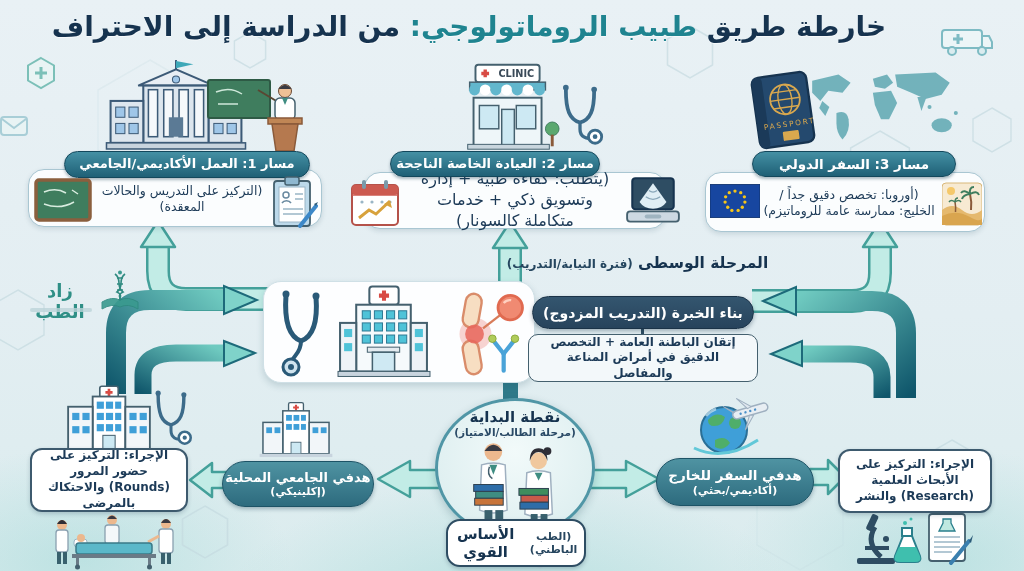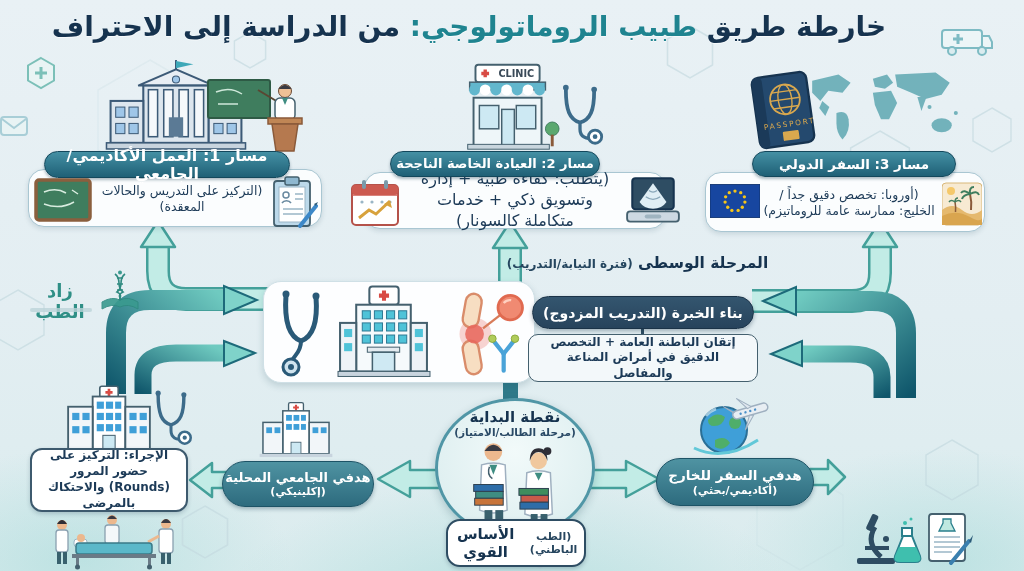--- a/index.html
+++ b/index.html
@@ -205,21 +205,21 @@
     <path d="M10 18 q14 -6 26 2 M12 30 h20" stroke="#cfe8da" stroke-width="1.5" fill="none"></path>
     <line x1="72" y1="28" x2="52" y2="16" stroke="#5a4632" stroke-width="2"></line>
     <circle cx="79" cy="17" r="6.5" fill="#eec096" stroke="#6a4a34"></circle>
     <path d="M72.5 15 q6.5 -8 13 0 Z" fill="#3a3a42"></path>
     <rect x="69" y="24" width="20" height="22" rx="5" fill="#ffffff" stroke="#44606e" stroke-width="1.5"></rect>
     <polygon points="76,24 82,24 79,31" fill="#3f8d82"></polygon>
     <rect x="62" y="44" width="34" height="6" fill="#c08655" stroke="#8a5a3a" stroke-width="1.5"></rect>
     <polygon points="66,50 92,50 88,77 70,77" fill="#b5794f" stroke="#8a5a3a" stroke-width="1.5"></polygon>
   </svg>
 
-  <div class="abs path-pill ar" style="left:44px;top:151px;width:246px;height:27px;font-size:16px;">
+  <div class="abs path-pill ar" style="left:64px;top:151px;width:246px;height:27px;font-size:13px;">
     <span>مسار 1: العمل الأكاديمي/الجامعي</span>
   </div>
   <div class="abs detail-card" style="left:28px;top:169px;width:294px;height:58px;font-size:12.5px;padding:4px 54px 2px 68px;">
     <span class="ar">(التركيز على التدريس والحالات المعقدة)</span>
   </div>
   <svg class="abs" style="left:34px;top:178px;z-index:4" width="58" height="46" viewBox="0 0 58 46">
     <rect x="2" y="2" width="54" height="40" rx="3" fill="#3f7d5e" stroke="#8a5f3e" stroke-width="3.5"></rect>
     <path d="M10 14 q12 -5 22 1 M10 26 q16 6 30 -2 M38 12 l6 4" stroke="#d8ecdf" stroke-width="1.5" fill="none"></path>
   </svg>
   <svg class="abs" style="left:270px;top:176px;z-index:4" width="48" height="52" viewBox="0 0 48 52">
@@ -555,20 +555,23 @@
     <rect x="28" y="46" width="3" height="8" fill="#6a7a86"></rect>
       <rect x="100" y="46" width="3" height="8" fill="#6a7a86"></rect>
     <circle cx="29.5" cy="55" r="2.5" fill="#44606e"></circle>
       <circle cx="101.5" cy="55" r="2.5" fill="#44606e"></circle>
   </svg>
 
   <div class="abs goal-pill" style="left:656px;top:458px;width:158px;height:48px;">
     <span class="ar" style="font-size:13.5px">هدفي السفر للخارج</span>
     <span class="ar" style="font-size:11px">(أكاديمي/بحثي)</span>
   </div>
+  <div class="abs action-card" style="left:838px;top:449px;width:154px;height:64px;font-size:12px;">
+    <span class="ar">الإجراء: التركيز على الأبحاث العلمية (Research) والنشر</span>
+  </div>
   <svg class="abs" style="left:688px;top:394px;z-index:2" width="90" height="66" viewBox="0 0 90 66">
     <circle cx="36" cy="36" r="23" fill="#3f9fd8" stroke="#2a6f96" stroke-width="2"></circle>
     <g fill="#4fae6a">
       <path d="M20,26 q8,-9 17,-3 q-2,9 -11,9 q-6,0 -6,-6 Z"></path>
       <circle cx="47" cy="29" r="6"></circle>
       <path d="M27,46 q10,-5 15,3 q-7,9 -15,4 Z"></path>
     </g>
     <path d="M18,22 a23,23 0 0 1 10,-7" stroke="#cfe8f5" stroke-width="2.5" fill="none" opacity=".7"></path>
     <path d="M6,54 Q36,68 70,46" stroke="#62c8d8" stroke-width="3" fill="none"></path>
     <g transform="rotate(-16 62 16)">

